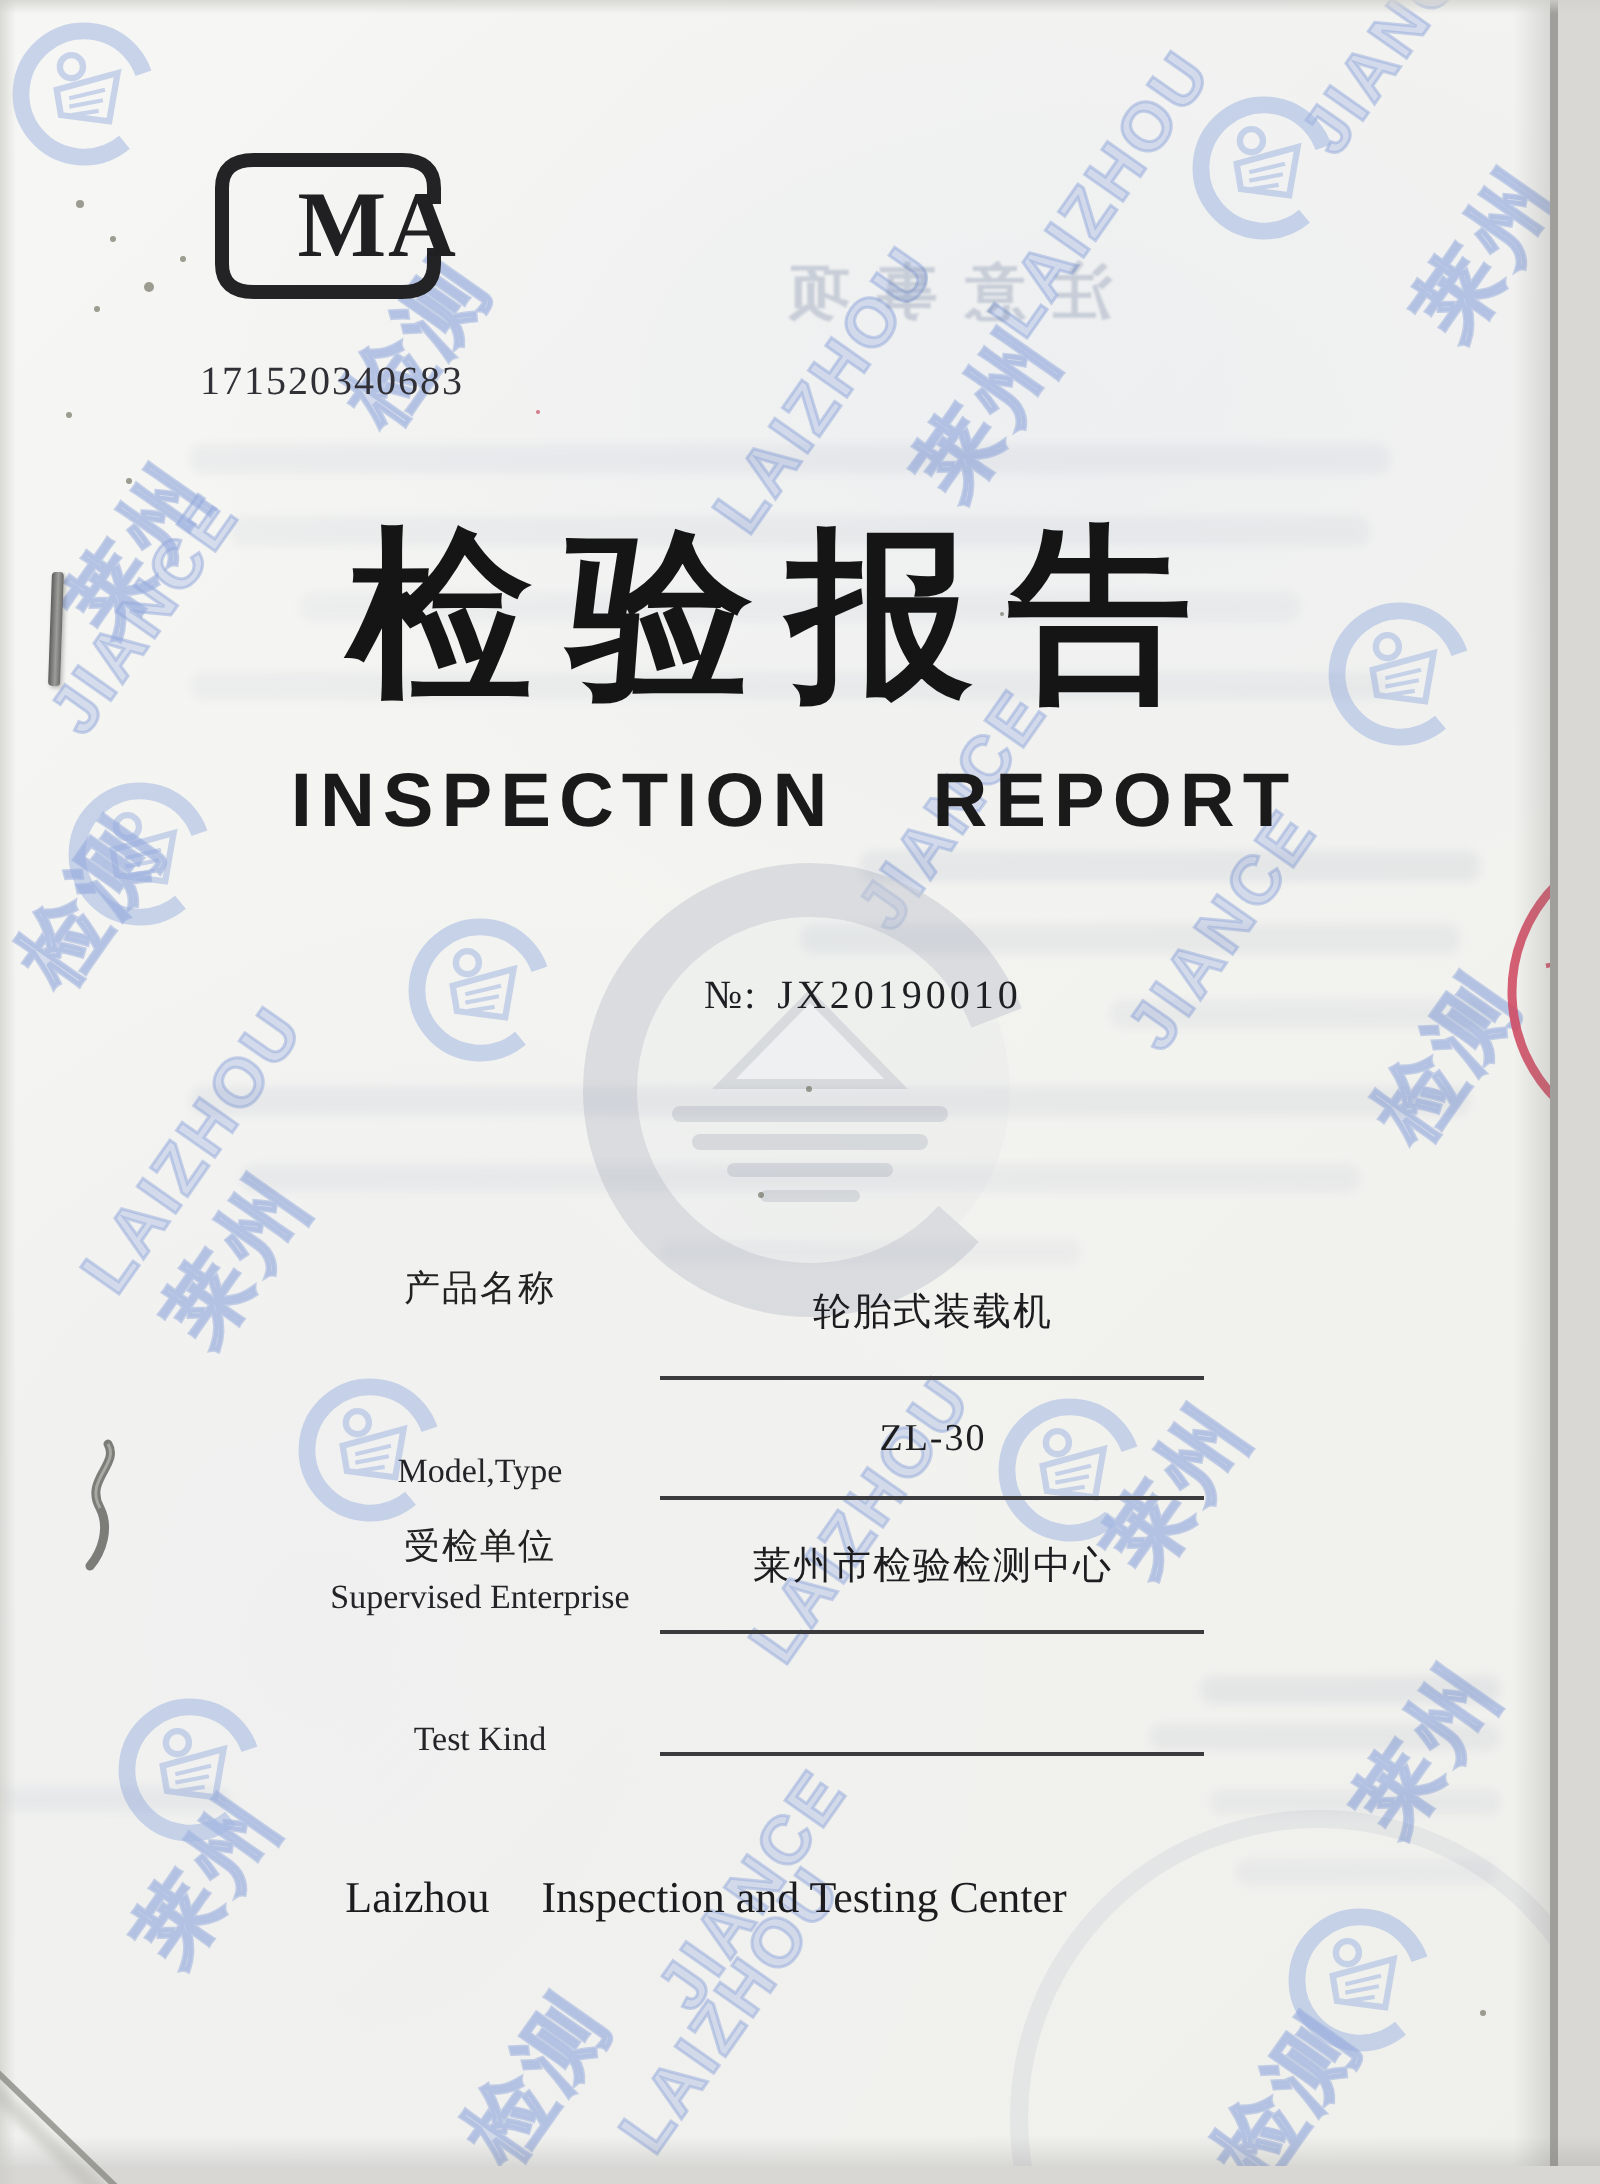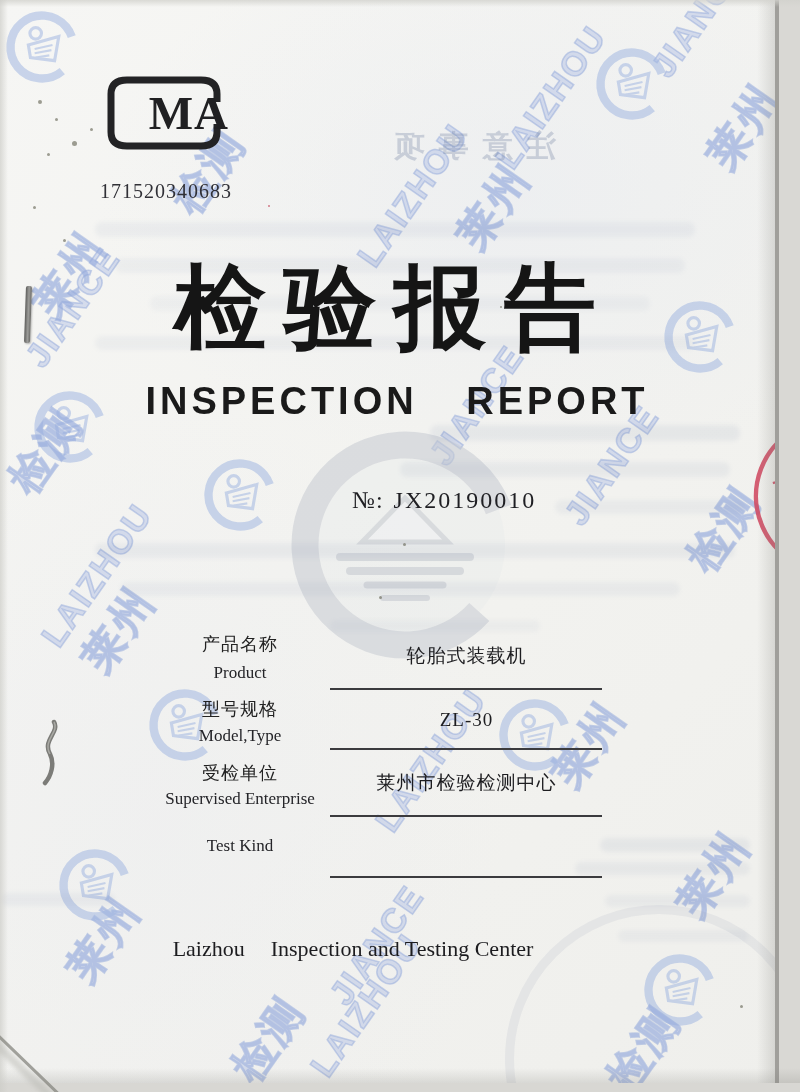--- a/index.html
+++ b/index.html
@@ -31,21 +31,21 @@
   .content{z-index:2;color:#1b1b1d;}
   .ma-box{position:absolute;left:97px;top:72px;width:132px;height:84px;}
   .ma-text{position:absolute;left:0;top:14px;width:132px;text-align:right;
         font-family:"Liberation Serif",serif;font-weight:900;font-size:47px;letter-spacing:1px;color:#202022;}
   .cma-code{position:absolute;left:100px;top:180px;font-size:20px;letter-spacing:1px;color:#303036;}
   .title-cn{position:absolute;left:-6px;top:246px;width:800px;text-align:center;
         font-family:"Liberation Sans",sans-serif;font-weight:900;font-size:92px;letter-spacing:18px;color:#151515;}
   .title-en{position:absolute;left:-3px;top:380px;width:800px;text-align:center;
         font-family:"Liberation Sans",sans-serif;font-weight:600;font-size:38px;letter-spacing:4px;
         word-spacing:34px;color:#1a1a1a;white-space:pre;}
-  .report-no{position:absolute;left:352px;top:487px;font-size:24px;color:#1f1f23;letter-spacing:1px;}
+  .report-no{position:absolute;left:352px;top:487px;font-size:20px;color:#1f1f23;letter-spacing:1px;}
   .report-no .no-val{margin-left:10px;letter-spacing:2px;}
   .flabel-cn{position:absolute;left:130px;width:220px;text-align:center;font-size:18px;letter-spacing:1px;color:#222;}
   .flabel-en{position:absolute;left:130px;width:220px;text-align:center;font-size:17px;color:#242428;}
   .fvalue{position:absolute;left:330px;width:273px;text-align:center;font-size:19px;letter-spacing:1px;color:#1d1d20;}
   .fline{position:absolute;left:330px;width:272px;border-top:2px solid #3b3b3e;}
   .org-cn{position:absolute;left:6px;top:888px;width:700px;text-align:center;
         font-size:31px;font-weight:600;letter-spacing:9px;color:#151517;}
   .org-en{position:absolute;left:3px;top:936px;width:700px;text-align:center;font-size:22px;color:#1c1c1f;}
   .org-en .gap{display:inline-block;width:26px;}
   
@@ -190,35 +190,33 @@
     <div class="cma-code">171520340683</div>
 
     <div class="title-cn">检验报告</div>
     <div class="title-en">INSPECTION REPORT</div>
 
     <div class="report-no">
       <span class="no-label">№:</span><span class="no-val">JX20190010</span>
     </div>
 
     <div class="flabel-cn" style="top:632px">产品名称</div>
-    <div class="flabel-en" style="top:663px">Product</div>
     <div class="fvalue" style="top:643px">轮胎式装载机</div>
     <div class="fline" style="top:688px"></div>
 
-    <div class="flabel-cn" style="top:697px">型号规格</div>
     <div class="flabel-en" style="top:726px">Model,Type</div>
     <div class="fvalue" style="top:709px">ZL-30</div>
     <div class="fline" style="top:748px"></div>
 
     <div class="flabel-cn" style="top:761px">受检单位</div>
     <div class="flabel-en" style="top:789px">Supervised Enterprise</div>
     <div class="fvalue" style="top:770px">莱州市检验检测中心</div>
     <div class="fline" style="top:815px"></div>
 
-    <div class="flabel-en" style="top:836px">Test Kind</div>
+    <div class="flabel-en" style="top:860px">Test Kind</div>
     <div class="fline" style="top:876px"></div>
 
     <div class="org-en">
       <span>Laizhou</span><span class="gap"></span><span>Inspection and Testing Center</span>
     </div>
   </div>
 
   <svg class="seal" viewBox="0 0 180 180">
     <g transform="rotate(-24 90 90)">
       <circle cx="90" cy="90" r="76" fill="none" stroke="#d14a62" stroke-width="4.5"></circle>

